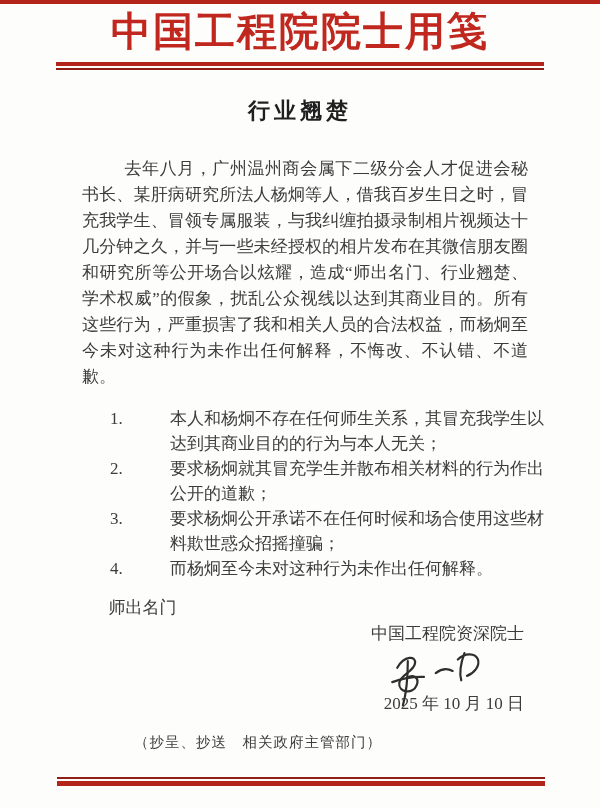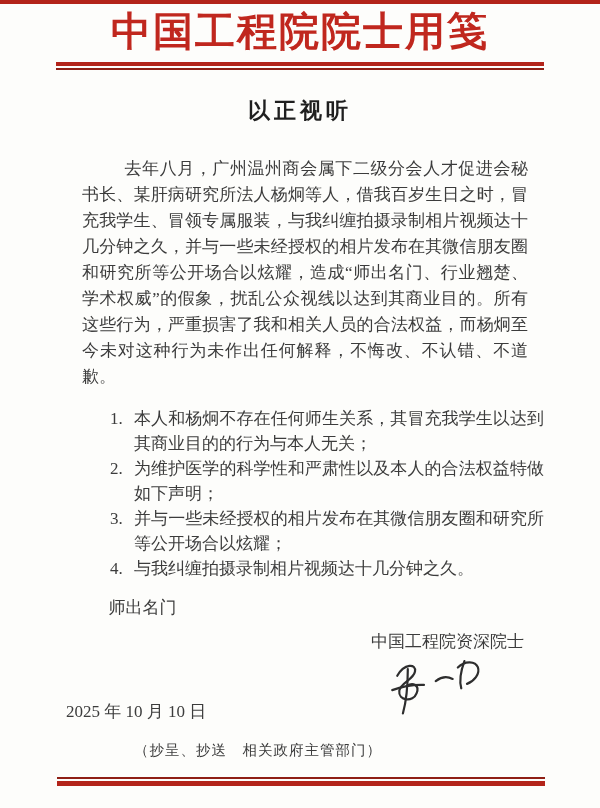--- a/index.html
+++ b/index.html
@@ -46,27 +46,27 @@
   .body-text {
     margin: 30px 56px 0 66px;
     font-size: 17px;
     line-height: 26px;
     text-align: justify;
   }
   .para { margin: 16px; text-indent: 2.5em; }
   .items { margin: 0; line-height: 25px; }
   .item { display: flex; margin-left: 44px; }
   .item .num { flex: none; width: 24px; }
-  .item .txt { flex: 1; text-align: justify; }
+  .item .txt { flex: 1; text-align: justify; margin-left: 36px; }
 
   .closing { margin: 14px 0 0 0; text-indent: 2.5em; }
-  .signer-row { margin-top: 8px; text-align: right; padding-right: 20px; }
+  .signer-row { margin-top: 0; text-align: right; padding-right: 20px; }
   .signature-row { text-align: right; padding-right: 48px; margin-top: 2px; height: 52px; }
   .signature-row svg { display: inline-block; transform: rotate(-4deg); }
-  .date-row { padding-right: 20px; margin-top: -10px; }
+  .date-row { text-align: right; padding-right: 20px; margin-top: -10px; }
   .cc-note { margin: 12px 0 0 68px; font-size: 14.5px; letter-spacing: 1px; font-family: Liberation Serif, serif; }
 
   .footer-rule { position: absolute; left: 57px; bottom: 22px; width: 488px; }
   .footer-rule .thin  { height: 2px; background: #8f1f15; }
   .footer-rule .gap   { height: 2px; }
   .footer-rule .thick { height: 5px; background: #b3241a; }
 </style>
 </head>
 <body>
 
@@ -75,43 +75,43 @@
   <div class="top-rule"></div>
 
   <div class="letterhead-title">中国工程院院士用笺</div>
 
   <div class="double-rule">
     <div class="thick"></div>
     <div class="gap"></div>
     <div class="thin"></div>
   </div>
 
-  <div class="statement-title">以正视听</div>
+  <div class="statement-title">行业翘楚</div>
 
   <div class="body-text">
 
     <p class="para">去年八月，广州温州商会属下二级分会人才促进会秘书长、某肝病研究所法人杨炯等人，借我百岁生日之时，冒充我学生、冒领专属服装，与我纠缠拍摄录制相片视频达十几分钟之久，并与一些未经授权的相片发布在其微信朋友圈和研究所等公开场合以炫耀，造成“师出名门、行业翘楚、学术权威”的假象，扰乱公众视线以达到其商业目的。所有这些行为，严重损害了我和相关人员的合法权益，而杨炯至今未对这种行为未作出任何解释，不悔改、不认错、不道歉。</p>
 
 
     <div class="items">
       <div class="item">
         <span class="num">1.</span>
         <span class="txt">本人和杨炯不存在任何师生关系，其冒充我学生以达到其商业目的的行为与本人无关；</span>
       </div>
       <div class="item">
         <span class="num">2.</span>
-        <span class="txt">为维护医学的科学性和严肃性以及本人的合法权益特做如下声明；</span>
+        <span class="txt">要求杨炯就其冒充学生并散布相关材料的行为作出公开的道歉；</span>
       </div>
       <div class="item">
         <span class="num">3.</span>
-        <span class="txt">并与一些未经授权的相片发布在其微信朋友圈和研究所等公开场合以炫耀；</span>
+        <span class="txt">要求杨炯公开承诺不在任何时候和场合使用这些材料欺世惑众招摇撞骗；</span>
       </div>
       <div class="item">
         <span class="num">4.</span>
-        <span class="txt">与我纠缠拍摄录制相片视频达十几分钟之久。</span>
+        <span class="txt">而杨炯至今未对这种行为未作出任何解释。</span>
       </div>
     </div>
 
     <p class="closing">师出名门</p>
 
     <div class="signer-row">中国工程院资深院士</div>
 
     <div class="signature-row">
       <svg width="118" height="56" viewBox="0 0 118 56">
         <g fill="none" stroke="#2e2e2e" stroke-width="2.2" stroke-linecap="round">

